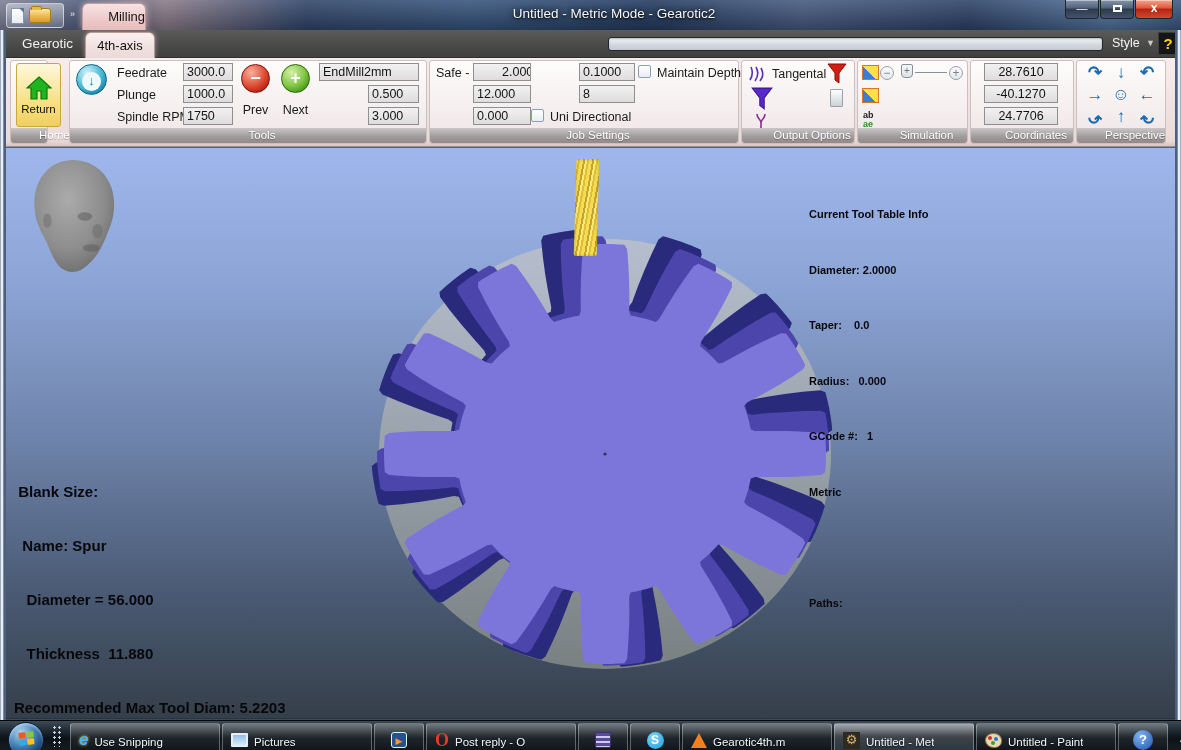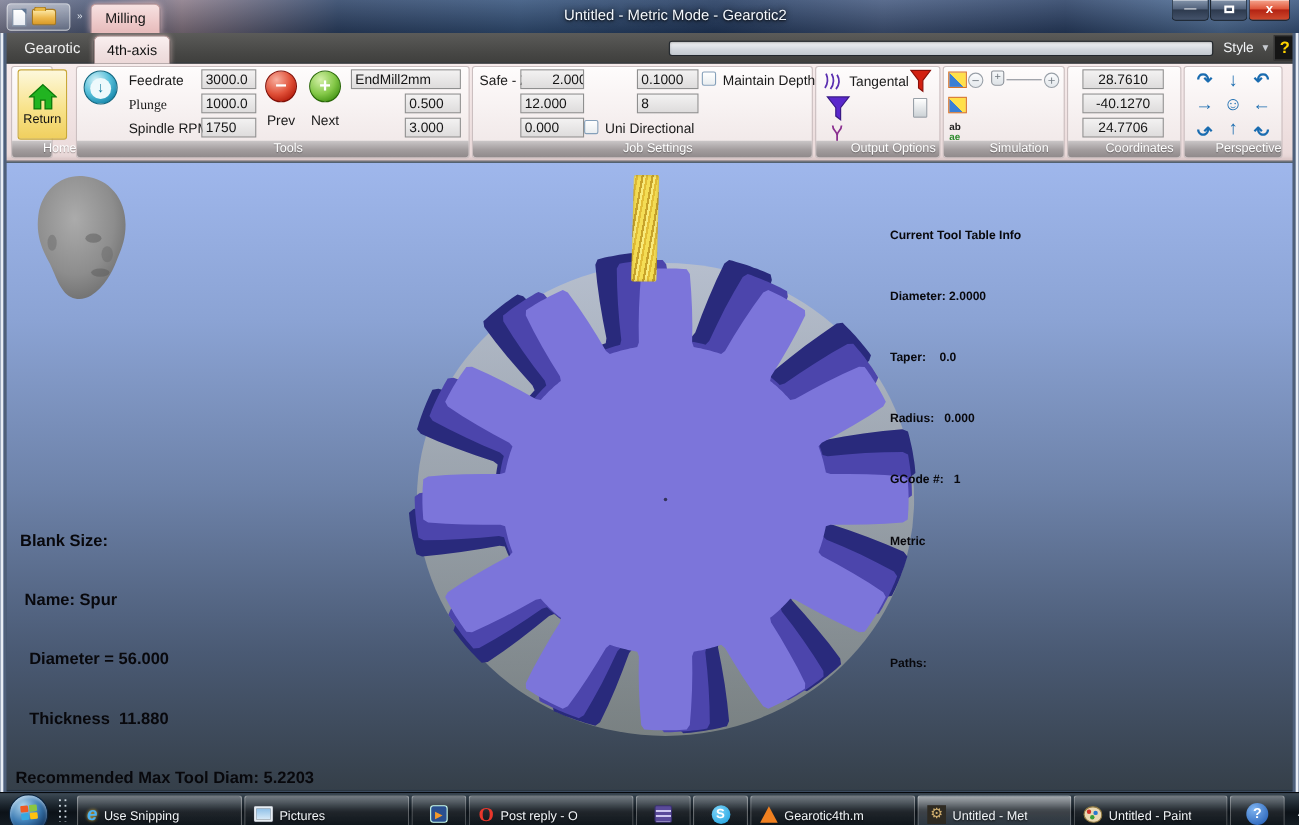--- a/index.html
+++ b/index.html
@@ -20,21 +20,21 @@
     position:relative; }
   .icon-page::after { content:""; position:absolute; right:-1px; top:-1px; border-style:solid; border-width:0 5px 5px 0;
     border-color:transparent #5f7694 transparent transparent; }
   .icon-folder { width:22px; height:15px; background:linear-gradient(#fce9a8,#edb94e 55%,#d99a28); border:1px solid #a87a1e;
     border-radius:2px 3px 2px 2px; position:relative; }
   .icon-folder::before { content:""; position:absolute; left:1px; top:-3px; width:9px; height:3px;
     background:#e9b946; border:1px solid #a87a1e; border-bottom:none; border-radius:2px 2px 0 0; }
   .chevrons { position:absolute; left:70px; top:9px; color:#e6ecf4; font-size:9px; letter-spacing:1px; }
   .milling-tab { position:absolute; left:82px; top:3px; width:64px; height:27px;
     background:linear-gradient(#f7e2e2,#eecaca 60%,#e6baba); border:1px solid #c39c9c; border-bottom:none;
-    border-radius:6px 6px 0 0; color:#141414; font-size:13px; text-align:center; line-height:25px;
+    border-radius:6px 6px 0 0; color:#141414; font-size:13px; text-align:right; line-height:25px;
     box-shadow:0 0 6px rgba(255,210,210,.7); }
   .win-title { position:absolute; left:0; top:0; width:100%; height:30px; text-align:center; line-height:28px;
     color:#f4f8fd; font-size:13.5px; text-shadow:0 0 6px rgba(0,0,0,.9), 0 1px 2px rgba(0,0,0,.8); pointer-events:none;padding-left:47px; }
   .winbtns { position:absolute; right:8px; top:0; display:flex; }
   .winbtn { width:34px; height:19px; border:1px solid #1c2530; border-top:none; border-radius:0 0 4px 4px;
     background:linear-gradient(#8495ab,#51617a 45%,#2d3a4e 50%,#44536b); color:#fff; font-size:11px; text-align:center;
     line-height:17px; box-shadow:inset 0 1px 0 rgba(255,255,255,.45); margin-left:1px; }
   .winbtn.close { width:38px; background:linear-gradient(#f5a58e,#e0563a 45%,#b32313 50%,#cf4a2d);
     font-weight:bold; font-size:12px; }
   .maxglyph { display:inline-block; width:9px; height:7px; border:2px solid #fff; margin-top:5px; }
@@ -203,21 +203,21 @@
         </svg>
         <span>Return</span>
       </div>
       <div class="rglabel">Home</div>
     </div>
 
     <div class="rgroup" style="left:69px; width:358px;">
       <div class="tb-circle toolbox-icon"><i>↓</i></div>
       <div class="rlabel" style="left:2px; top:44px; width:44px; text-align:center;margin-top:48px;">ToolBox</div>
       <div class="rlabel" style="left:47px; top:5px;">Feedrate</div>
-      <div class="rlabel" style="left:47px; top:27px;font-family:Liberation Serif, serif;">Plunge</div>
+      <div class="rlabel" style="left:47px; top:27px;">Plunge</div>
       <div class="rlabel" style="left:47px; top:49px;">Spindle RPM</div>
       <div class="rfield" style="left:113px; top:2px; width:50px;">3000.0</div>
       <div class="rfield" style="left:113px; top:24px; width:50px;">1000.0</div>
       <div class="rfield" style="left:113px; top:46px; width:50px;">1750</div>
       <div class="tb-circle prev-icon" style="left:171px; top:3px;">−</div>
       <div class="rlabel" style="left:171px; top:42px; width:29px; text-align:center;">Prev</div>
       <div class="tb-circle next-icon" style="left:211px; top:3px;">+</div>
       <div class="rlabel" style="left:211px; top:42px; width:29px; text-align:center;">Next</div>
       <div class="rfield" style="left:249px; top:2px; width:100px;">EndMill2mm</div>
       <div class="rfield" style="left:298px; top:24px; width:51px;">0.500</div>

